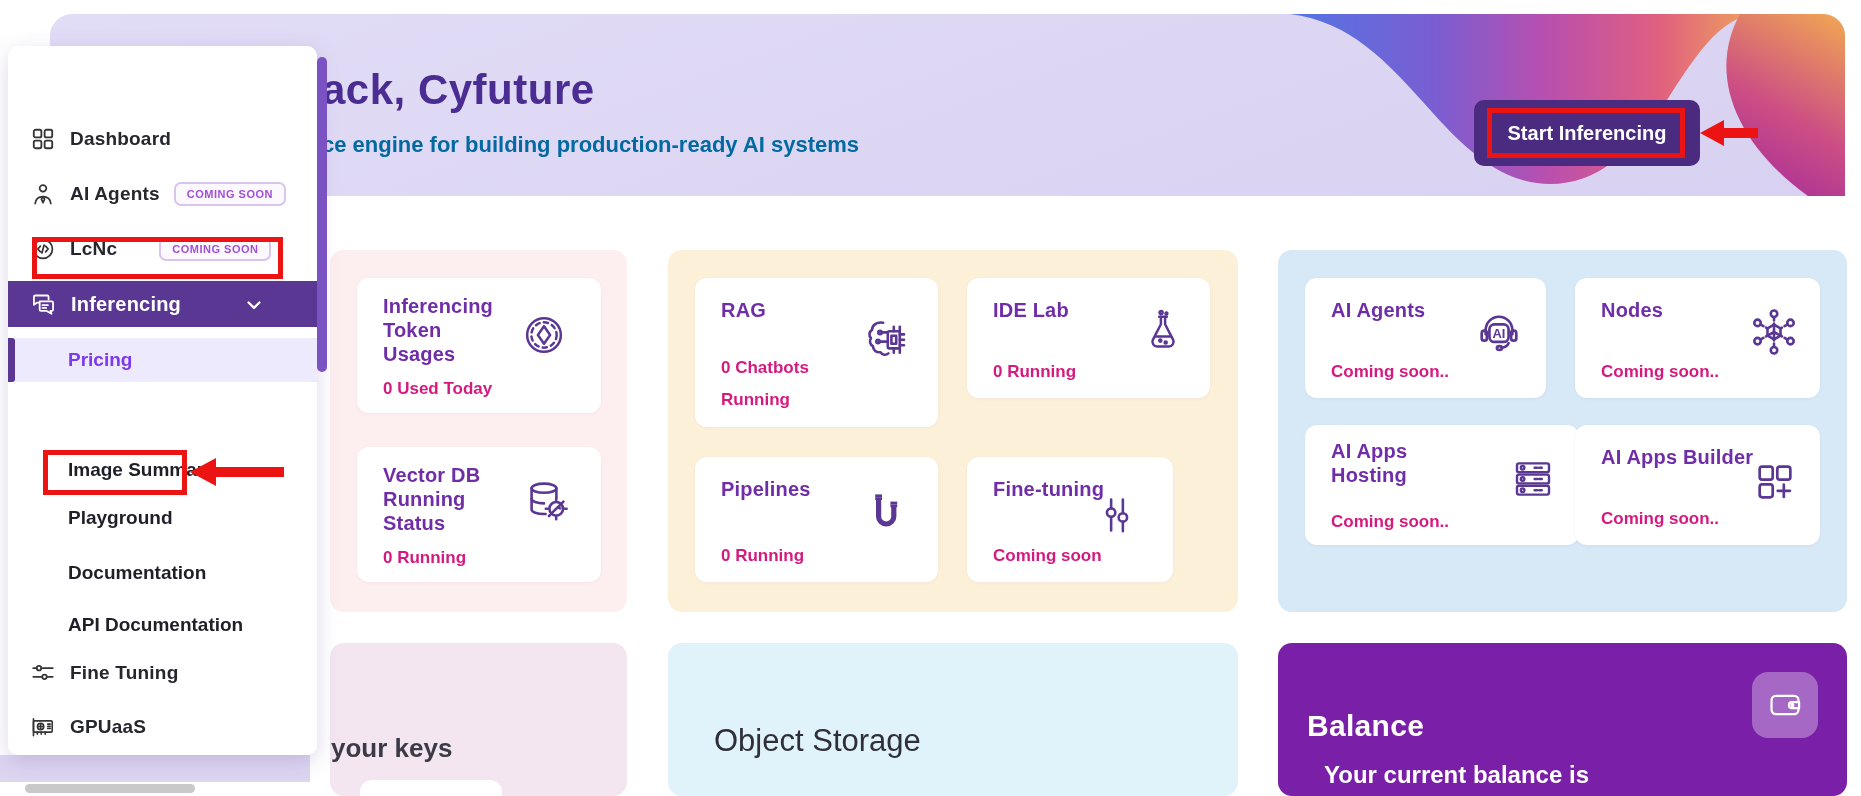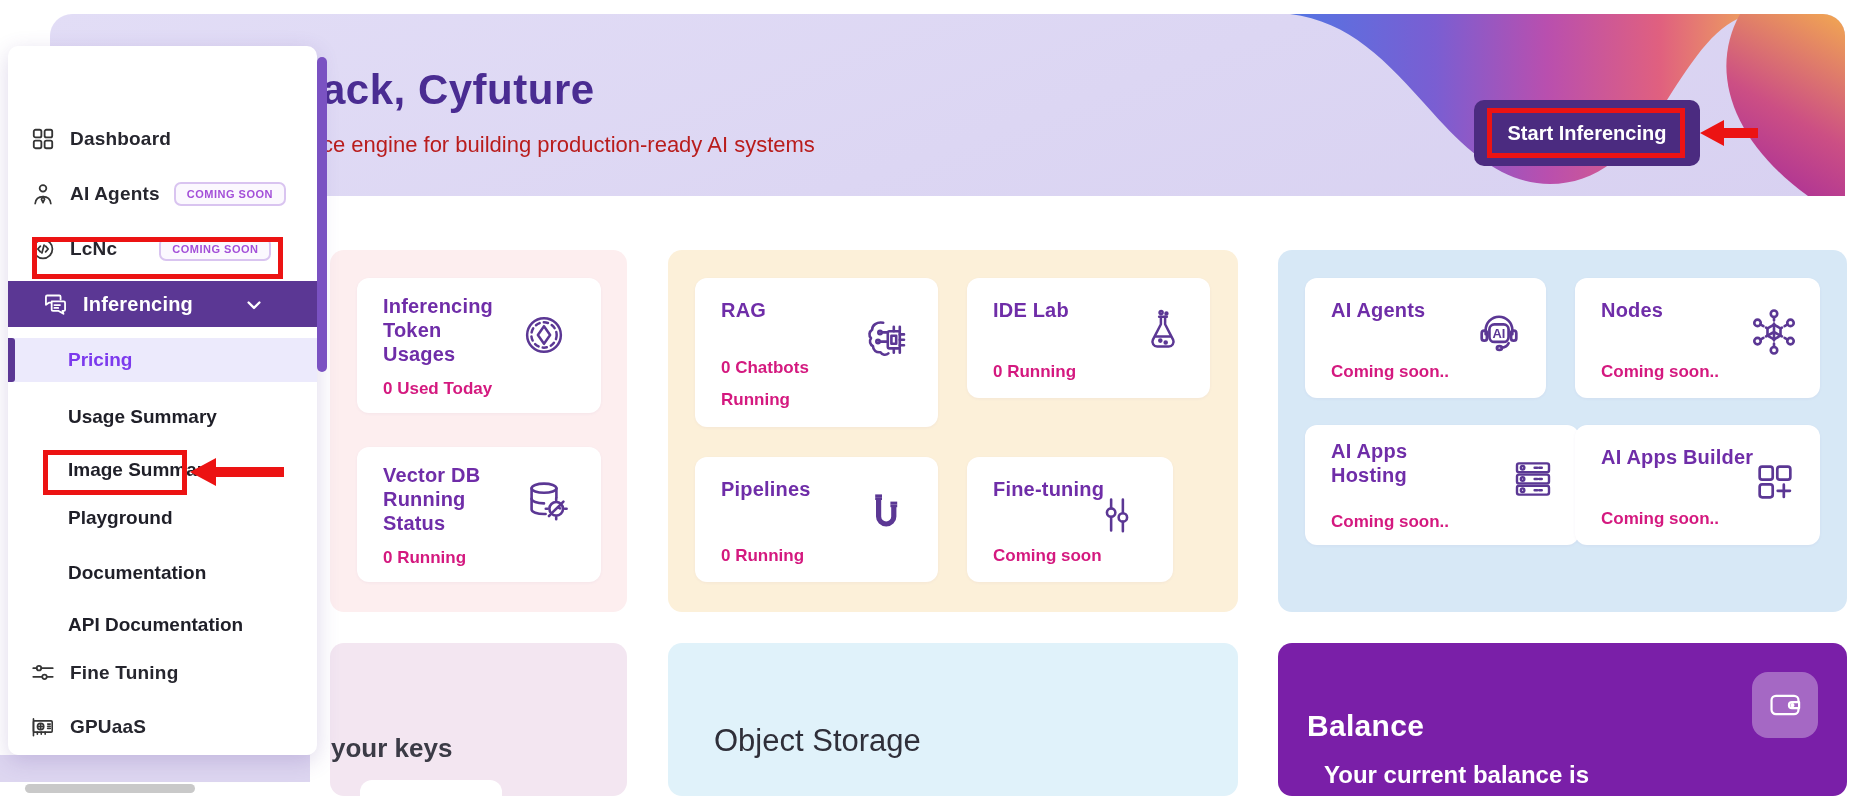--- a/index.html
+++ b/index.html
@@ -7,42 +7,42 @@
   body { font-family:"Liberation Sans", sans-serif; }
   .screen { position:relative; width:1861px; height:796px; overflow:hidden; background:#fff; }
 
   
   .band { position:absolute; left:50px; top:14px; width:1795px; height:182px;
           background:linear-gradient(160deg,#e2ddf6 0%,#dcd6f3 55%,#d8d1f1 100%);
           border-radius:22px 22px 0 0; overflow:hidden; z-index:1; }
   .wave { position:absolute; left:0; top:0; }
   .page-title { position:absolute; left:322px; top:66px; font-size:42px; font-weight:700;
                 color:#4a2c92; letter-spacing:.5px; z-index:2; }
-  .page-subtitle { position:absolute; left:322px; top:132px; font-size:22px; font-weight:400;
-                   color:#b91c1c; z-index:2; }
+  .page-subtitle { position:absolute; left:322px; top:132px; font-size:22px; font-weight:700;
+                   color:#0369a1; z-index:2; }
   .start-btn { position:absolute; left:1474px; top:100px; width:226px; height:66px;
                background:#4b2b80; border:none; border-radius:10px; color:#fff;
                font-family:"Liberation Sans",sans-serif; font-size:20px; font-weight:700;
                z-index:3; cursor:pointer; }
 
   
   .anno-box { position:absolute; border:5px solid #ec1313; z-index:30; pointer-events:none; }
   .anno-arrow { position:absolute; z-index:30; pointer-events:none; }
 
   
   .sidebar { position:absolute; left:8px; top:46px; width:309px; height:709px; background:#fff;
              border-radius:10px; box-shadow:0 6px 22px rgba(90,60,150,.20); z-index:10; overflow:hidden; }
   .sb-item { position:absolute; left:0; width:100%; height:40px; display:flex; align-items:center;
              padding-left:22px; cursor:pointer; }
   .sb-item svg { flex:0 0 auto; margin-right:14px; }
   .sb-label { font-size:19px; font-weight:600; color:#26262e; letter-spacing:.2px; }
   .badge { margin-left:14px; font-size:11px; font-weight:800; color:#a34fd8; letter-spacing:.5px;
            background:#fbf8fe; border:2px solid #d9c4f0; border-radius:7px; padding:4px 11px; white-space:nowrap; }
   .sb-infer { position:absolute; left:0; top:235px; width:100%; height:46px; background:#5b3794;
-              display:flex; align-items:center; padding-left:34px; cursor:pointer; }
+              display:flex; align-items:center; padding-left:22px; cursor:pointer; }
   .sb-infer .sb-label { color:#fff; font-weight:700; font-size:20px; }
   .sb-infer svg { margin-right:14px; }
   .chev { position:absolute; right:38px; top:14px; }
   .sub-item { position:absolute; left:0; width:100%; height:42px; display:flex; align-items:center;
               padding-left:60px; cursor:pointer; }
   .sub-label { font-size:19px; font-weight:600; color:#1f1f28; }
   .sub-active { background:#eceafc; }
   .sub-active .sub-label { color:#7c3aed; }
   .active-bar { position:absolute; left:0; top:0; width:7px; height:100%; background:#5b3794; border-radius:0 3px 3px 0; }
   .v-scroll { position:absolute; left:317px; top:57px; width:10px; height:315px; background:#7a52c2;
@@ -140,23 +140,20 @@
       <span class="sb-label">Inferencing</span>
       <svg class="chev" width="22" height="20" viewBox="0 0 24 24" fill="none" stroke="#ffffff" stroke-width="2.8" stroke-linecap="round" stroke-linejoin="round">
         <path d="M5.5 9l6.5 6.5L18.5 9"></path>
       </svg>
     </div>
 
     <div class="sub-item sub-active" style="top:292px;height:44px">
       <span class="active-bar"></span>
       <span class="sub-label">Pricing</span>
     </div>
-    <div class="sub-item" style="top:350px">
-      <span class="sub-label">Usage Summary</span>
-    </div>
     <div class="sub-item" style="top:403px">
       <span class="sub-label">Image Summary</span>
     </div>
     <div class="sub-item" style="top:451px">
       <span class="sub-label">Playground</span>
     </div>
     <div class="sub-item" style="top:506px">
       <span class="sub-label">Documentation</span>
     </div>
     <div class="sub-item" style="top:558px">

